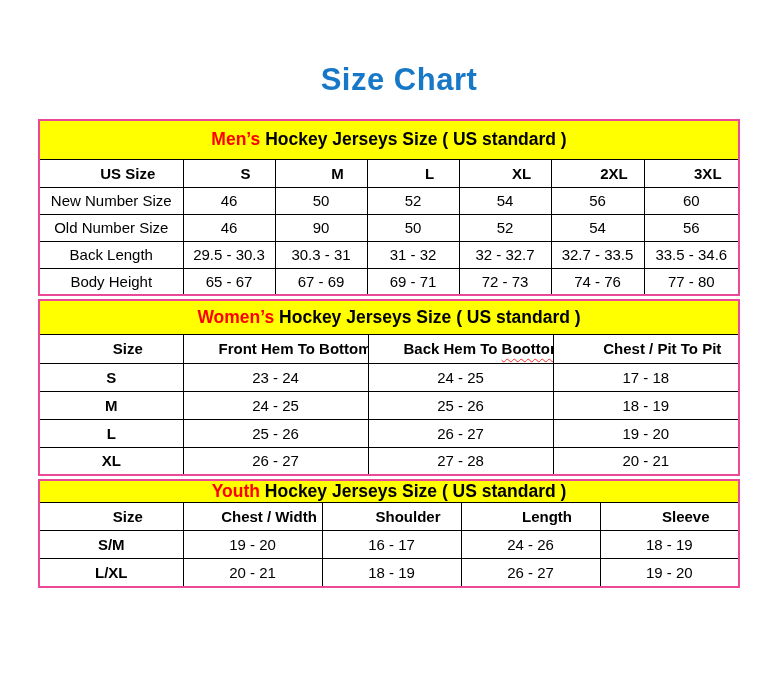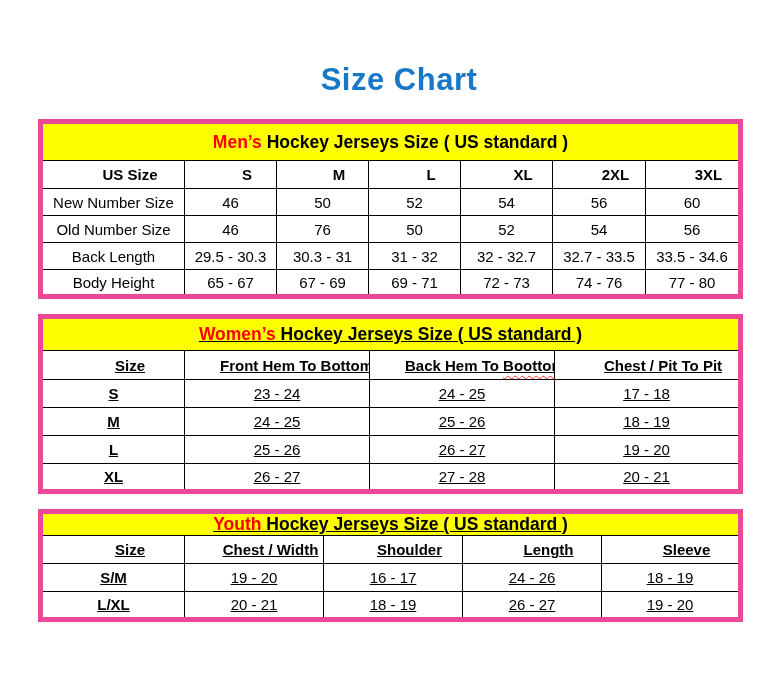--- a/index.html
+++ b/index.html
@@ -28,25 +28,24 @@
     padding-left: 22px;
   }
   .chart-wrap {
     margin-top: 21px;
   }
   table {
     border-collapse: collapse;
     table-layout: fixed;
     width: 700px;
     margin-left: 38px;
-    border: 5px solid #ec4899;
+    border: 2px solid #ec4899;
   }
   table + table {
-    margin-top: 15px;
-    text-decoration: underline;
+    margin-top: 3px;
   }
   th, td {
     border: 1px solid #000000;
     text-align: center;
     vertical-align: middle;
     font-size: 15px;
     padding: 0 2px;
     overflow: hidden;
     white-space: nowrap;
   }
@@ -116,21 +115,21 @@
           <td>46</td>
           <td>50</td>
           <td>52</td>
           <td>54</td>
           <td>56</td>
           <td>60</td>
         </tr>
         <tr class="data-row">
           <td class="row-label">Old Number Size</td>
           <td>46</td>
-          <td>76</td>
+          <td>90</td>
           <td>50</td>
           <td>52</td>
           <td>54</td>
           <td>56</td>
         </tr>
         <tr class="data-row">
           <td class="row-label">Back Length</td>
           <td>29.5 - 30.3</td>
           <td>30.3 - 31</td>
           <td>31 - 32</td>

